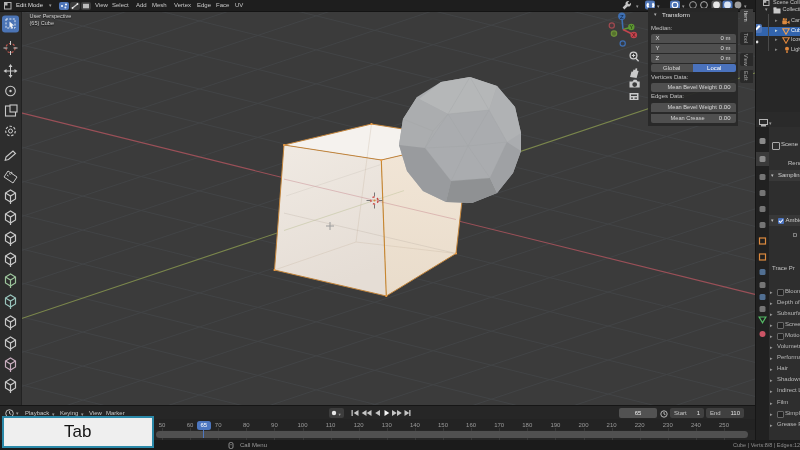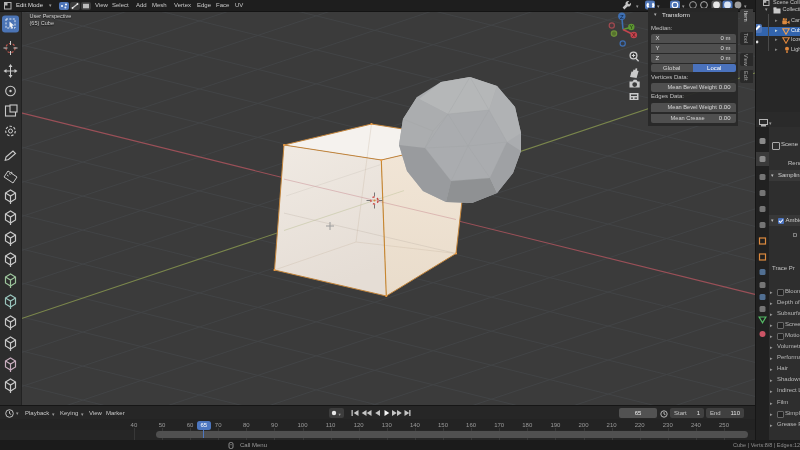--- a/index.html
+++ b/index.html
@@ -550,14 +550,16 @@
 
   <div class="abs" id="status" style="left:0;top:440px;width:800px;height:10px;background:#1b1b1b;">
     <svg class="abs" style="left:228px;top:1.5px;" width="7" height="7" viewBox="0 0 7 7">
         <rect x="1" y="0.5" width="4" height="6" rx="1.5" fill="none" stroke="#9a9a9a" stroke-width="0.9"></rect>
         <line x1="3" y1="2" x2="3" y2="3.2" stroke="#9a9a9a" stroke-width="0.9"></line>
       </svg>
     <div class="abs" style="left:240px;top:1.5px;font-size:6px;color:#9a9a9a;">Call Menu</div>
     <div class="abs" style="left:733px;top:2px;font-size:5.5px;color:#8f8f8f;white-space:nowrap;">Cube | Verts:8/8 | Edges:12/12</div>
   </div>
 
+  <div class="abs" style="left:2px;top:415.5px;width:151.5px;height:32.5px;box-sizing:border-box;background:#efefef;border:2px solid #2b89a9;
+       font-size:17px;color:#151515;text-align:center;line-height:28px;z-index:50;">Tab</div>
 
 </div>
 
 </body></html>

